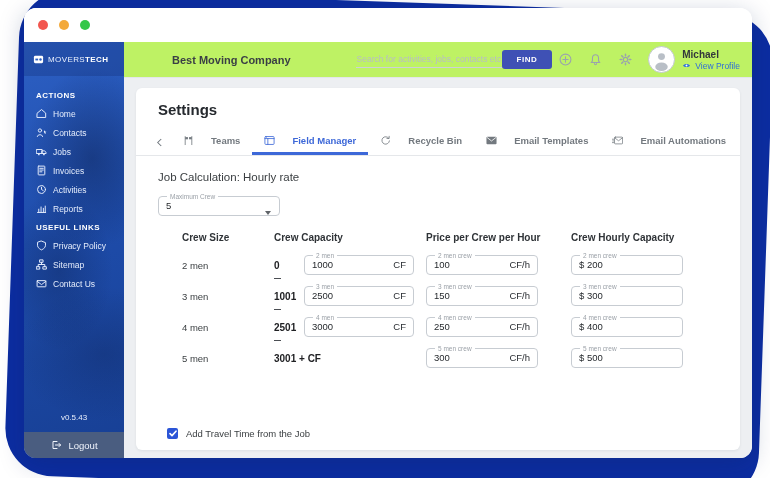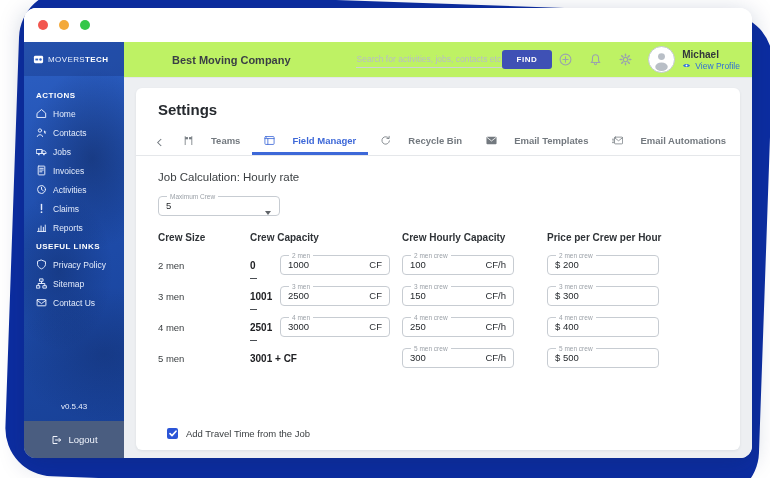--- a/index.html
+++ b/index.html
@@ -32,21 +32,21 @@
   .logo { height:34px; display:flex; align-items:center; gap:4px; padding-left:9px; background:rgba(9,28,88,.22); flex:0 0 auto; }
   .brand { font-size:8px; letter-spacing:.4px; color:#e9f0fe; white-space:nowrap; }
   .brand b { font-weight:800; color:#fff; }
   .nav { padding-top:10px; }
   .nav-header { font-size:8px; font-weight:700; letter-spacing:.5px; color:#fff; padding:5px 0 4px 12px; }
   .nav-item { display:flex; align-items:center; gap:6px; padding:4px 2px 4px 12px; font-size:8.5px; color:#e4ecfc; cursor:pointer; white-space:nowrap; }
   .nicon { width:11px; height:11px; flex:0 0 auto; display:flex; }
   .nicon svg { width:11px; height:11px; stroke:#e4ecfc; stroke-width:.9; fill:none; stroke-linecap:round; stroke-linejoin:round; }
   .spacer { flex:1; }
   .version { text-align:center; font-size:8px; color:#e9effc; padding:8px 0 10px; }
-  .logout { height:37px; flex:0 0 auto; background:#4a5d80; display:flex; align-items:center; justify-content:center; gap:6px; font-size:9.5px; color:#f0f4fc; cursor:pointer; }
+  .logout { height:26px; flex:0 0 auto; background:#4a5d80; display:flex; align-items:center; justify-content:center; gap:6px; font-size:9.5px; color:#f0f4fc; cursor:pointer; }
   .logout svg { width:12px; height:10px; stroke:#f0f4fc; stroke-width:1; fill:none; stroke-linecap:round; stroke-linejoin:round; }
 
   
   .main { flex:1; display:flex; flex-direction:column; background:#edeff2; min-width:0; }
   .topbar { height:36px; flex:0 0 auto; background:#bef264; border-bottom:1px solid #e3e6ea; display:flex; align-items:center; padding:0 12px; }
   .company { font-size:11px; font-weight:700; color:#3a3f45; margin-left:36px; white-space:nowrap; }
   .searchwrap { display:flex; align-items:center; margin-left:65px; }
   .search { width:146px; border:none; border-bottom:1px solid #ccd1d7; font-size:8.5px; padding:3px 1px; color:#4a4f55; outline:none; background:transparent; font-family:inherit; }
   .search::placeholder { color:#b7bdc4; }
   .findbtn { background:#3f51b5; color:#fff; font-size:8px; font-weight:700; letter-spacing:.5px; border:none; border-radius:3px; padding:5px 15px; cursor:pointer; font-family:inherit; }
@@ -74,21 +74,21 @@
   .sec-title { font-size:11.5px; color:#3c4043; margin:15px 0 10px; }
 
   fieldset { min-width:0; border:1px solid #c7ccd2; border-radius:4px; padding:0 7px 3px 7px; background:#fff; }
   fieldset legend { font-size:6.5px; color:#999fa6; padding:0 3px; margin-left:1px; white-space:nowrap; }
   .fs-row { display:flex; justify-content:space-between; align-items:baseline; font-size:9.5px; color:#1f2327; padding-bottom:1px; gap:4px; }
   .fs-unit { color:#2a2e33; }
 
   .select-fs { width:122px; position:relative; cursor:pointer; }
   .caret { position:absolute; right:8px; top:11px; width:0; height:0; border-left:3.5px solid transparent; border-right:3.5px solid transparent; border-top:4px solid #5f6368; }
 
-  .tbl { margin-top:16px; }
+  .tbl { margin-top:16px;margin-left:24px; }
   .thead, .trow { display:grid; grid-template-columns:92px 152px 145px 145px; align-items:start; }
   .thead { margin-bottom:9px; }
   .th { font-size:10px; font-weight:700; color:#2f3337; }
   .trow { margin-bottom:8px; }
   .cell-size { font-size:9.5px; color:#3c4043; padding-top:8px; }
   .cell-cap { display:flex; gap:5px; }
   .minval { position:relative; width:25px; flex:0 0 auto; font-size:10px; font-weight:700; color:#202124; padding-top:8px; }
   .minval.u::after { content:""; position:absolute; left:0; bottom:-4px; width:7px; border-bottom:1.5px solid #4a4e53; }
   .minval.wide { width:auto; white-space:nowrap; }
   .fs-cap { width:110px; } .fs-h { width:112px; } .fs-p { width:112px; }
@@ -171,29 +171,20 @@
                 <svg viewBox="0 0 10 10">
                   <circle cx="5" cy="5" r="3.6"></circle>
                   <path d="M5 2.9 V5 L6.6 6"></path>
                 </svg>
               </span>
             <span>Activities</span>
           </div>
           <div class="nav-item">
             <span class="nicon">
                 <svg viewBox="0 0 10 10">
-                  <path d="M5 1.4 V6" stroke-width="1.3"></path>
-                  <circle cx="5" cy="8.3" r=".8" fill="currentColor" stroke="none"></circle>
-                </svg>
-              </span>
-            <span>Claims</span>
-          </div>
-          <div class="nav-item">
-            <span class="nicon">
-                <svg viewBox="0 0 10 10">
                   <path d="M1.4 8.6 H8.8"></path>
                   <path d="M2.5 8.4 V5.6 M4.6 8.4 V3.6 M6.7 8.4 V4.8 M8.4 8.4 V2.8"></path>
                 </svg>
               </span>
             <span>Reports</span>
           </div>
 
           <div class="nav-header">USEFUL LINKS</div>
 
           <div class="nav-item">
@@ -351,22 +342,22 @@
               <div class="fs-row">
                   <span>5</span>
                 </div>
               <span class="caret"></span>
             </fieldset>
 
             <div class="tbl">
               <div class="thead">
                 <span class="th">Crew Size</span>
                 <span class="th">Crew Capacity</span>
+                <span class="th">Price per Crew per Hour</span>
                 <span class="th">Crew Hourly Capacity</span>
-                <span class="th">Price per Crew per Hour</span>
               </div>
 
               <div class="trow">
                 <span class="cell-size">2 men</span>
                 <span class="cell-cap">
                   <span class="minval u">0</span>
                   <fieldset class="fs-cap">
                     <legend>2 men</legend>
                     <div class="fs-row">
                         <span>1000</span>

